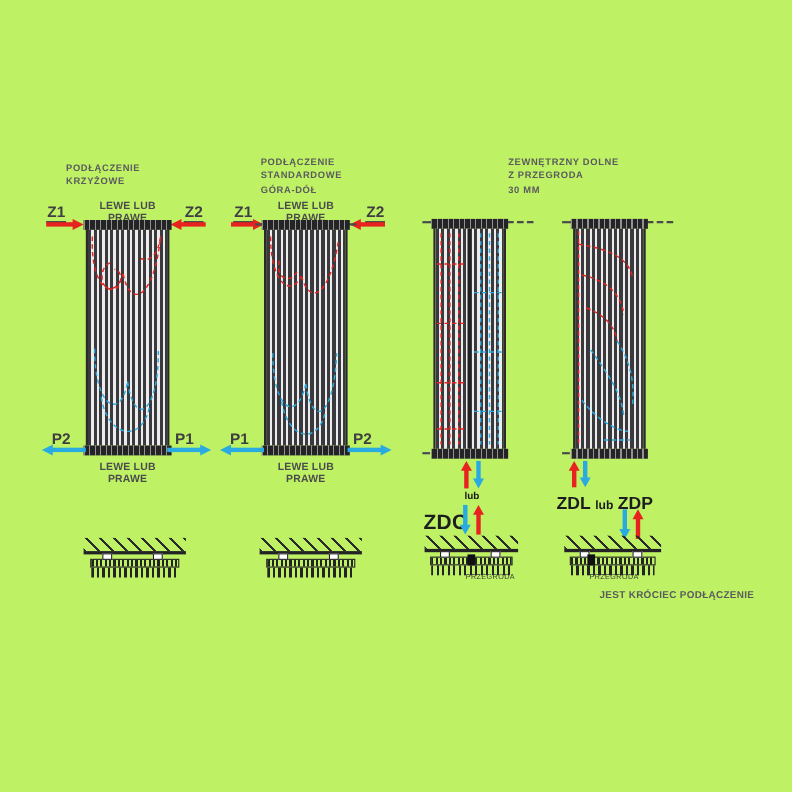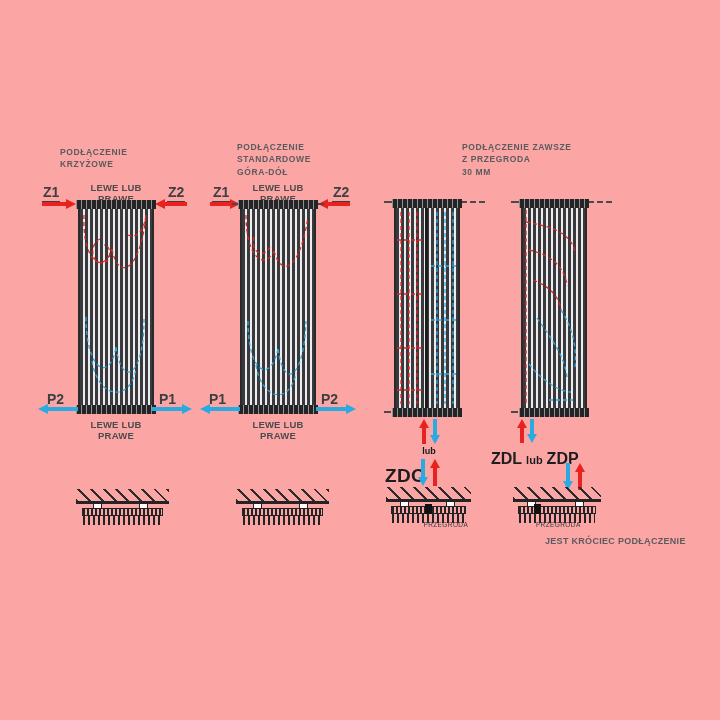--- a/index.html
+++ b/index.html
@@ -1,17 +1,17 @@
 <!DOCTYPE html>
 <html style="--supply: #e8221f; --return: #29abe2;"><head>
 <meta charset="utf-8">
 <style>
   :root{ --supply:#e8221f; --return:#29abe2; --ink:#3f3f42; --soft:#5b5b5e; }
   html,body{margin:0;padding:0;background:#fff;}
-  .canvas{position:relative;width:720px;height:720px;background:#fca5a5;overflow:hidden;
+  .canvas{position:relative;width:720px;height:720px;background:#bef264;overflow:hidden;
           font-family:"Liberation Sans","DejaVu Sans",sans-serif;}
   .abs{position:absolute;}
   
   .title{font-size:8.5px;line-height:1.45;letter-spacing:.6px;color:var(--soft);font-weight:bold;}
   
   .cap{font-size:9.5px;letter-spacing:.2px;color:#4b4b4e;font-weight:bold;text-align:center;}
   
   .port{font-size:14px;font-weight:bold;color:var(--ink);line-height:1;}
   .port span{display:inline-block;border-bottom:2px solid var(--ink);padding:0 1px 2px;text-align:center;}
   
@@ -73,21 +73,21 @@
   <div class="abs title" style="left:60px;top:146px">
     <div>PODŁĄCZENIE</div>
     <div>KRZYŻOWE</div>
   </div>
   <div class="abs title" style="left:237px;top:141px">
     <div>PODŁĄCZENIE</div>
     <div>STANDARDOWE</div>
     <div>GÓRA-DÓŁ</div>
   </div>
   <div class="abs title" style="left:462px;top:141px">
-    <div>PODŁĄCZENIE ZAWSZE</div>
+    <div>ZEWNĘTRZNY DOLNE</div>
     <div>Z PRZEGRODA</div>
     <div>30 MM</div>
   </div>
 
   <div class="abs cap" style="left:78px;top:182px;width:76px">LEWE LUB PRAWE</div>
   <div class="abs port" style="left:42px;top:185px"><span>Z1</span></div>
   <div class="abs port" style="left:167px;top:185px"><span>Z2</span></div>
   <div class="arrow h right red" style="left:42px;top:199px;width:34px">
       <i class="shaft"></i>
       <i class="head"></i>
@@ -226,21 +226,21 @@
     </svg>
   </div>
   <div class="arrow v up red" style="left:517px;top:419px;height:24px">
       <i class="shaft"></i>
       <i class="head"></i>
     </div>
   <div class="arrow v down blue" style="left:527px;top:419px;height:24px">
       <i class="shaft"></i>
       <i class="head"></i>
     </div>
-  <div class="abs zrow" style="left:491px;top:450px">
+  <div class="abs zrow" style="left:506px;top:450px">
     <span class="z">ZDL</span>
     <span class="l">lub</span>
     <span class="z">ZDP</span>
   </div>
   <div class="arrow v down blue" style="left:563px;top:463px;height:27px">
       <i class="shaft"></i>
       <i class="head"></i>
     </div>
   <div class="arrow v up red" style="left:575px;top:463px;height:27px">
       <i class="shaft"></i>

